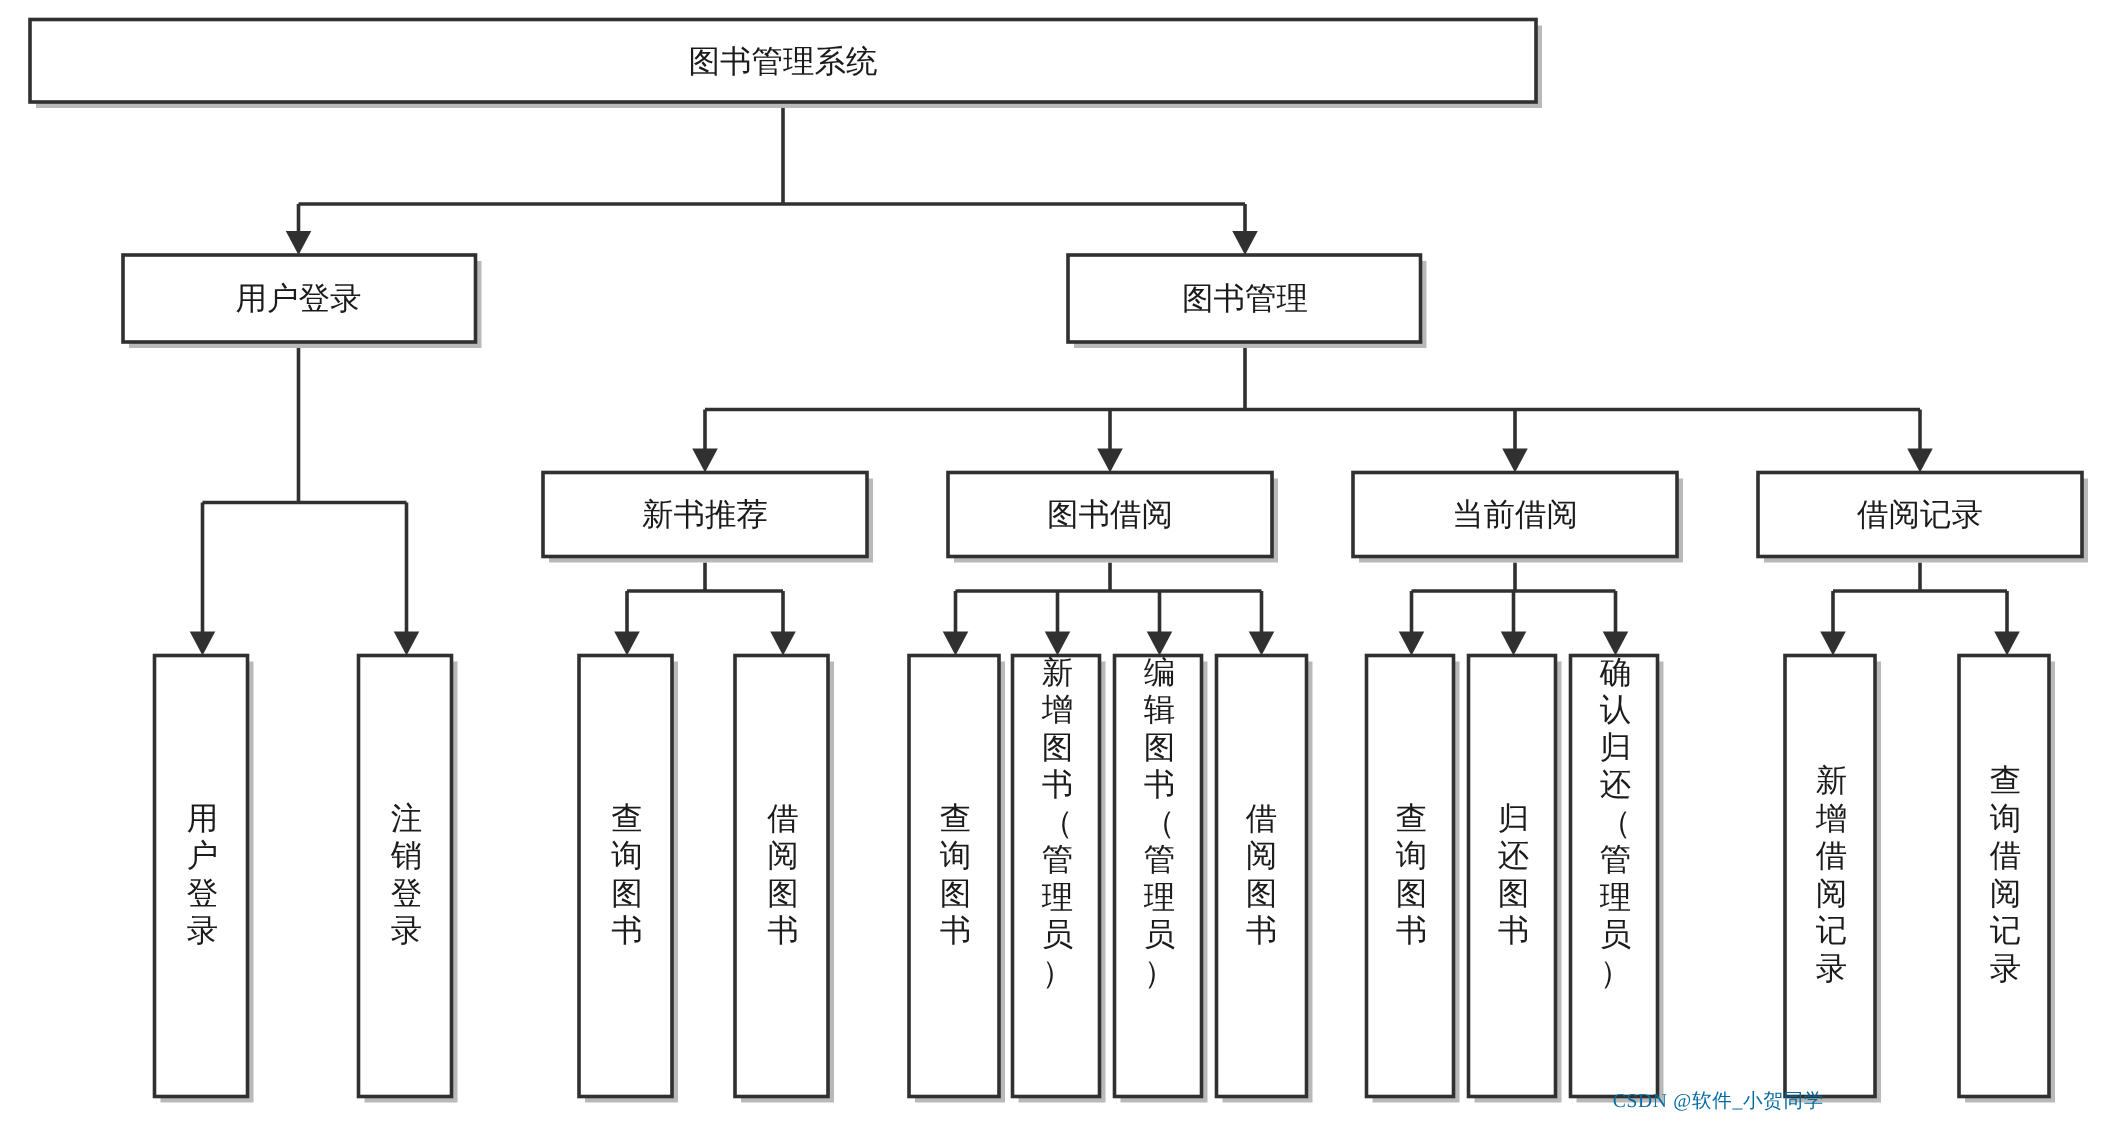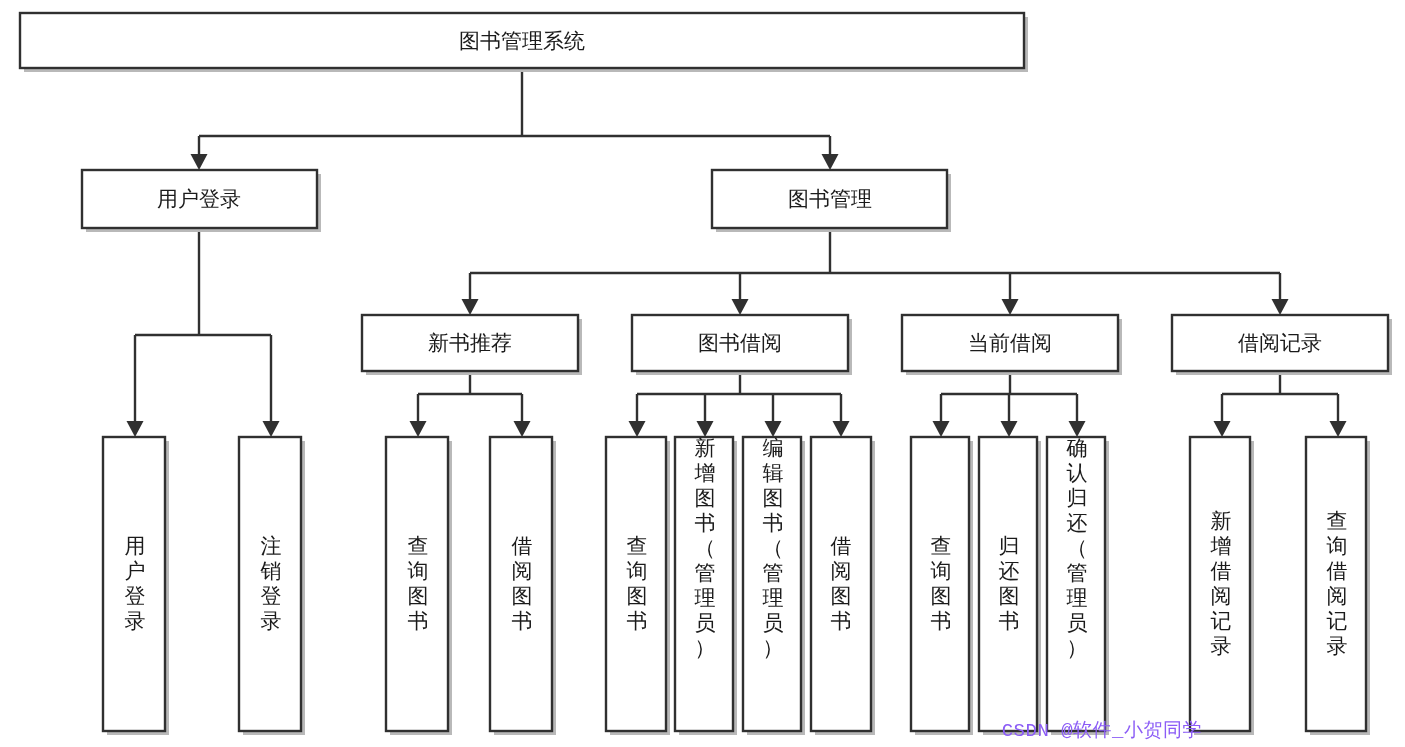--- a/index.html
+++ b/index.html
@@ -11,20 +11,21 @@
     width: 1405px;
     height: 747px;
     font-family: "DejaVu Sans", "Liberation Sans", sans-serif;
     overflow: hidden;
   }
   #diagram-root {
     position: relative;
     width: 1212px;
     height: 747px;
     background: #ffffff;
+    padding-left: 14px;
   }
   svg.canvas {
     position: absolute;
     top: 0;
     left: 0;
     width: 1405px;
     height: 747px;
     display: block;
   }
   .node-box {
@@ -53,23 +54,23 @@
   .label-h {
     font-size: 21px;
   }
   .label-v {
     font-size: 21px;
   }
   .watermark {
     position: absolute;
     right: 10px;
     bottom: 4px;
-    color: #8b5cf6;
-    font-size: 19px;
-    font-family: Liberation Mono, monospace;
+    color: #0369a1;
+    font-size: 13px;
+    font-family: Liberation Serif, serif;
     letter-spacing: 0.5px;
     white-space: nowrap;
     pointer-events: none;
   }
 </style>
 </head>
 <body>
 
 <div id="diagram-root">
 

